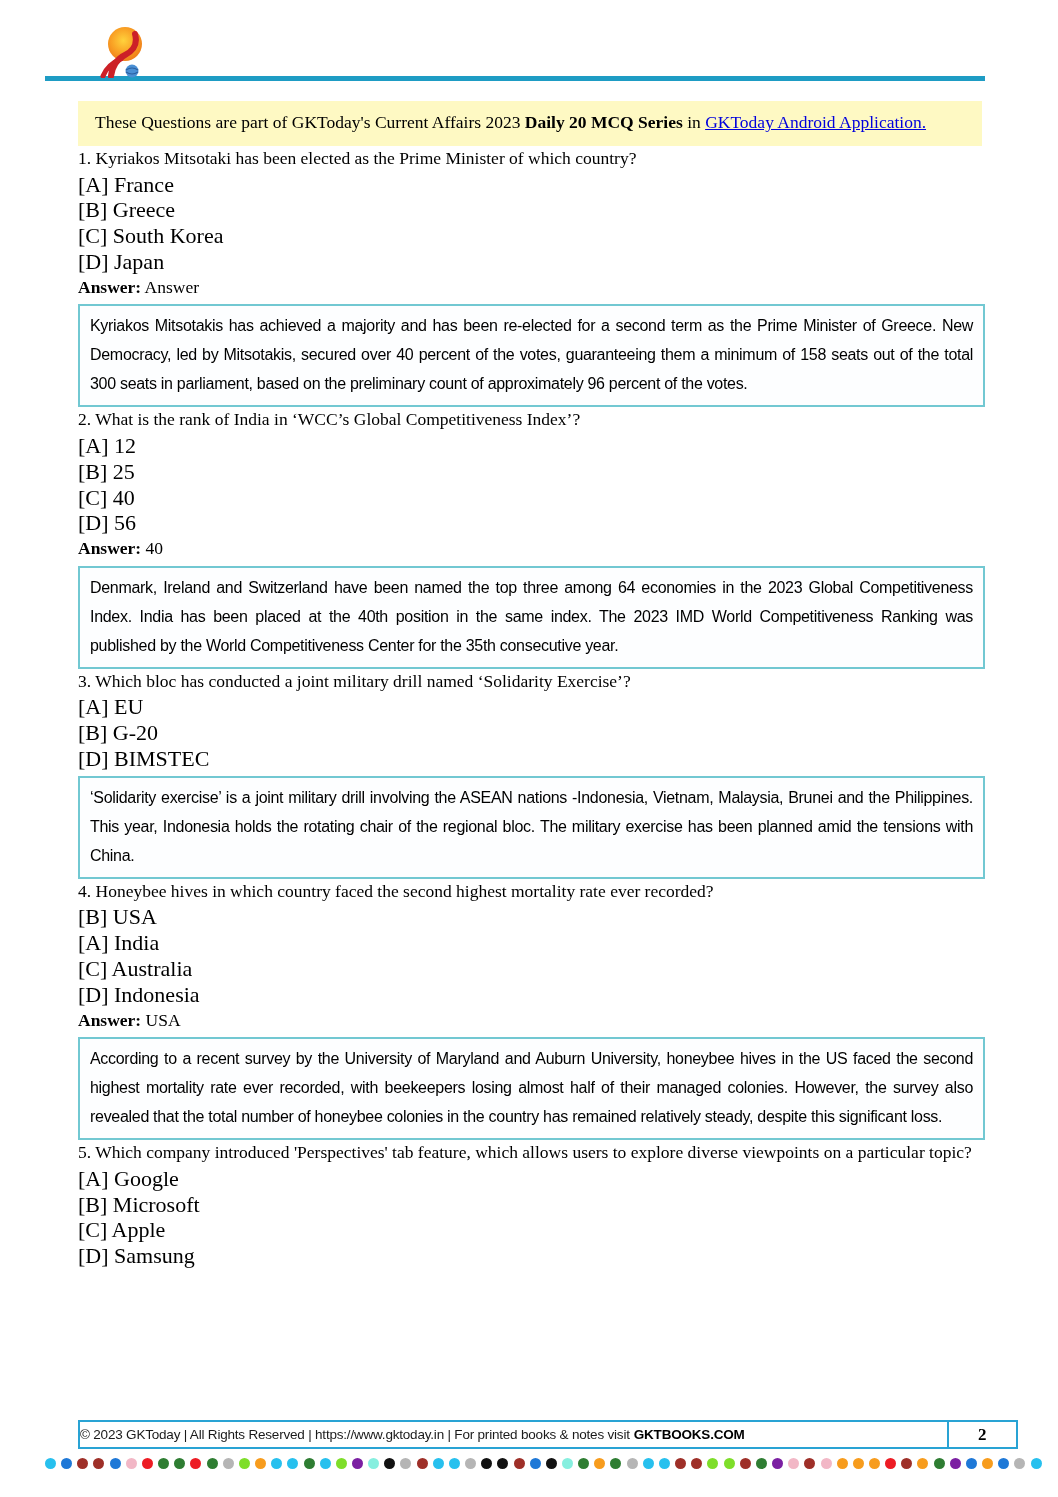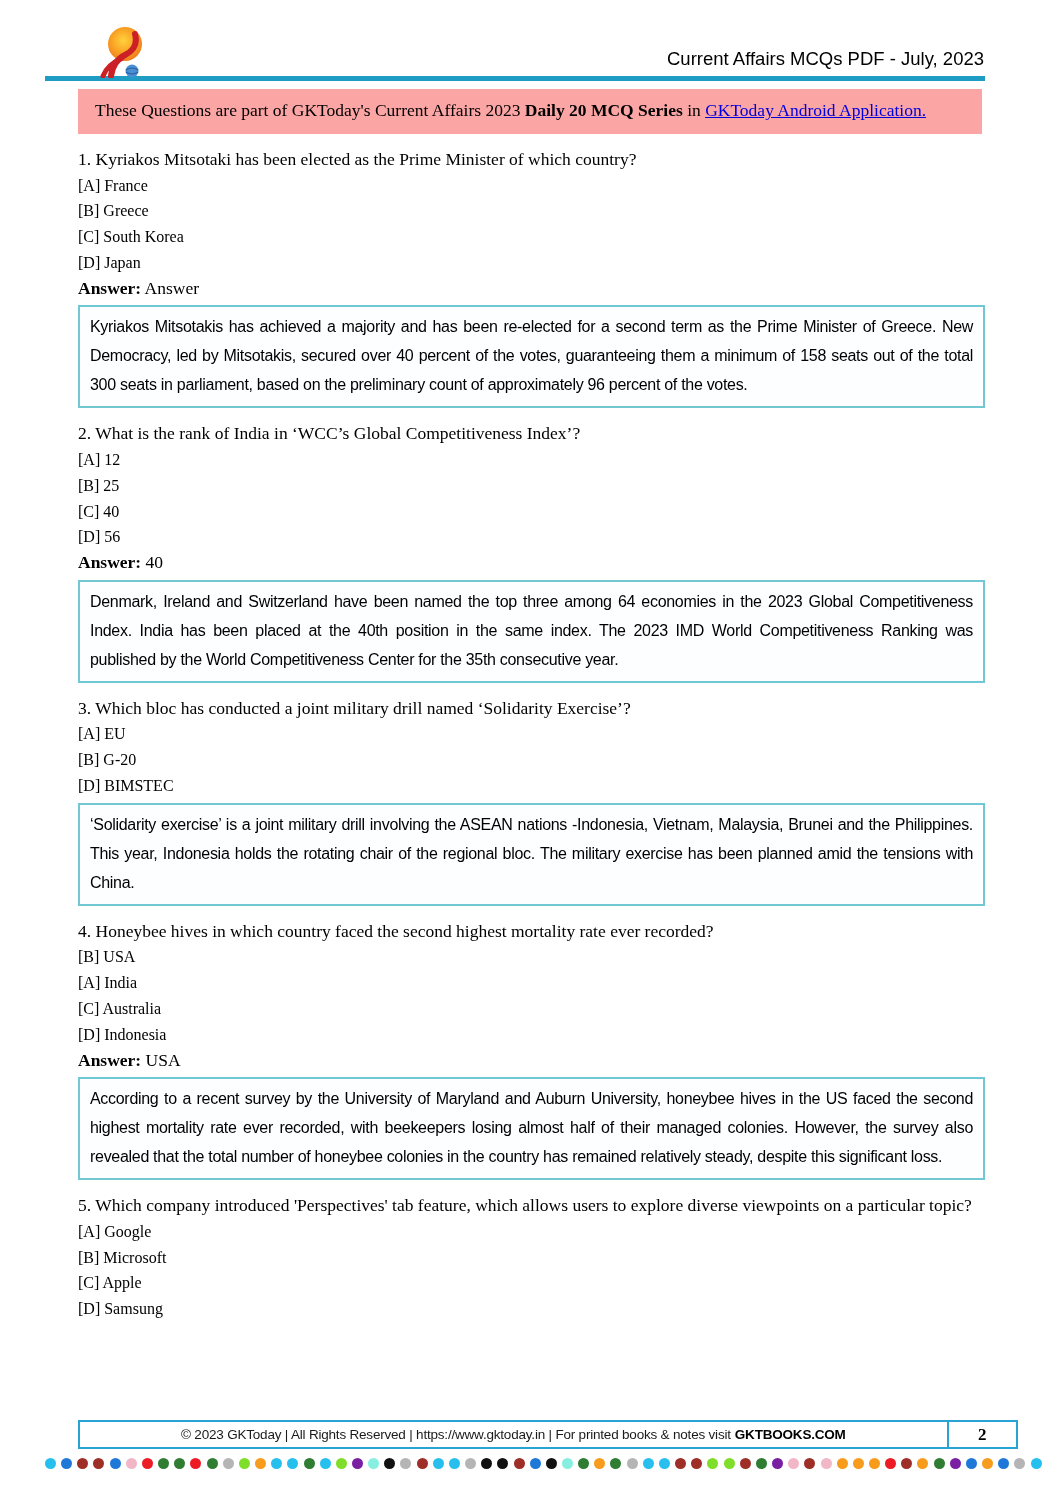--- a/index.html
+++ b/index.html
@@ -16,34 +16,34 @@
   .logo { position: absolute; left: 95px; top: 26px; width: 62px; height: 52px; }
   .doc-title {
     position: absolute; right: 74px; bottom: 6px;
     font-family: "Liberation Sans", sans-serif;
     font-size: 18.5px; color: #000;
   }
   .header-rule { margin-left: 45px; width: 940px; height: 5px; background: #1e9cc4; }
 
   
   .banner {
-    margin: 8px 76px 0 78px;
-    background: #fca5a5;
+    margin: 20px 76px 0 78px;
+    background: #fef9c3;
     padding: 9px 17px 11px 17px;
     font-size: 17.5px; line-height: 25px;
     text-align: justify;
   }
   .banner .series { font-weight: bold; }
   .banner a.app-link { color: #0000dd; text-decoration: underline; cursor: pointer; }
 
   
   .content { margin: 0 73px 0 78px; }
-  .question-block { margin-top: 13px; }
+  .question-block { }
   .q-line { font-size: 17.5px; line-height: 25.5px; }
-  .q-options div { font-size: 16px; line-height: 25.8px; }
+  .q-options div { font-size: 22px; line-height: 25.8px; }
   .q-answer { font-size: 17.5px; line-height: 25.8px; }
   .q-answer .ans-label { font-weight: bold; }
   .explanation {
     margin-top: 4px;
     border: 2px solid #72c8d2;
     background: #fdfeff;
     padding: 5px 10px 7px 10px;
     font-family: "Liberation Sans", sans-serif;
     font-size: 16px; letter-spacing: -0.3px;
     line-height: 29px;
@@ -51,21 +51,21 @@
   }
 
   
   .footer-row {
     position: absolute; left: 78px; top: 1420px;
     display: flex; width: 940px;
   }
   .footer-bar {
     width: 996px; height: 29px;
     border: 2px solid #29a3d4;
-    display: flex; align-items: center; justify-content: center;
+    display: flex; align-items: center; justify-content: flex-start;
     font-family: "Liberation Sans", sans-serif;
     font-size: 13.5px; letter-spacing: -0.2px; color: #1a1a1a;
   }
   .footer-bar b { font-weight: bold; color: #000; margin-left: 4px; }
   .footer-pagebox {
     width: 81px; height: 29px; margin-left: -2px;
     border: 2px solid #29a3d4;
     display: flex; align-items: center; justify-content: center;
     font-family: "Liberation Serif", serif;
     font-size: 17px; font-weight: bold;
@@ -89,21 +89,20 @@
           <stop offset="100%" stop-color="#ef7f1a"></stop>
         </radialGradient>
       </defs>
       <circle cx="30" cy="18" r="17" fill="url(#sun)"></circle>
       <path d="M40 8 Q44 22 30 29 Q18 35 16 50" fill="none" stroke="#cc2027" stroke-width="6" stroke-linecap="round"></path>
       <path d="M26 33 Q13 38 8 50" fill="none" stroke="#cc2027" stroke-width="5" stroke-linecap="round"></path>
       <circle cx="37" cy="45" r="6.5" fill="#4a8fd4"></circle>
       <path d="M31 44 Q37 40 43 44 M31 46 Q37 50 43 46" fill="none" stroke="#2a5fa0" stroke-width="1.2"></path>
     </svg>
   </div>
-  <div class="doc-title">Current Affairs MCQs PDF - July, 2023</div>
 </div>
 <div class="header-rule"></div>
 
 <div class="banner">
   <span>These Questions are part of GKToday's Current Affairs 2023 </span><span class="series">Daily 20 MCQ Series</span><span> in </span><a class="app-link">GKToday Android Application.</a>
 </div>
 
 <div class="content">
 
   <section class="question-block">

